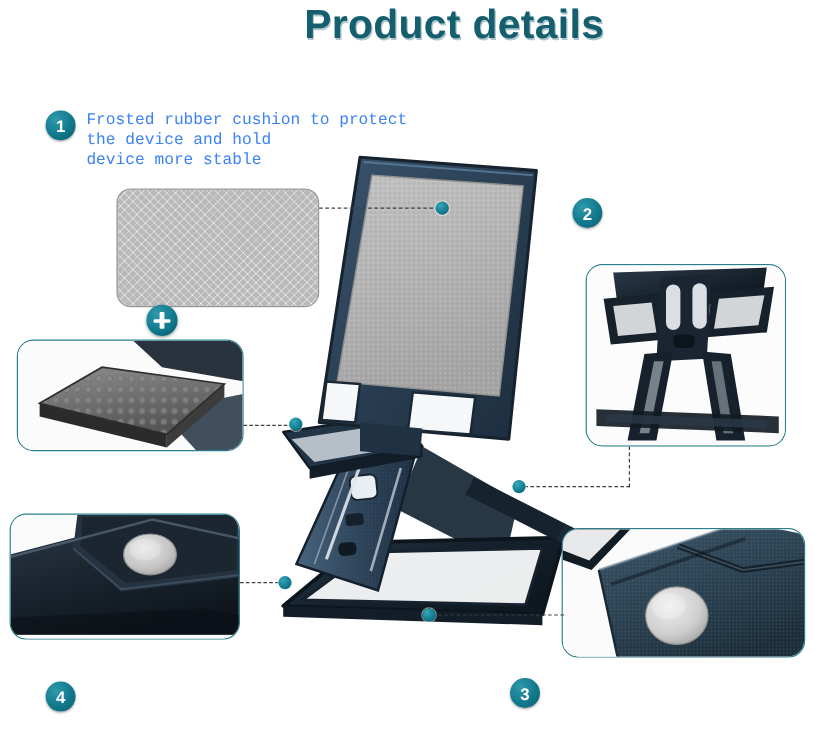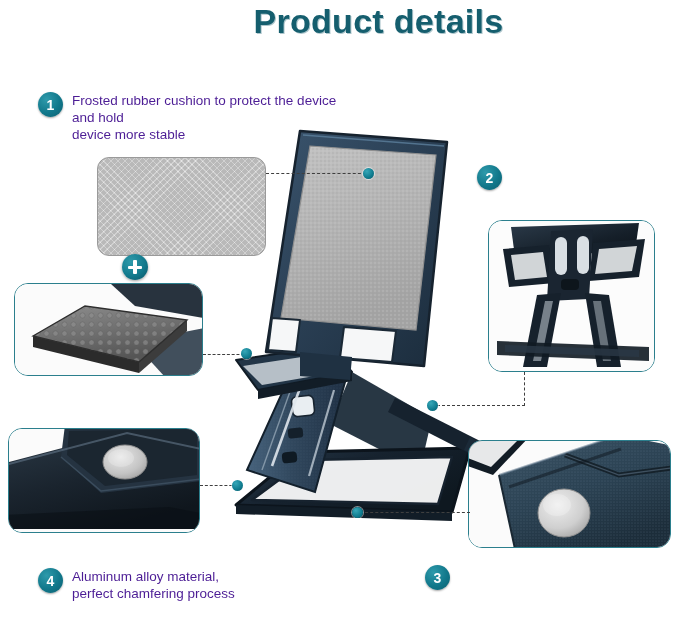--- a/index.html
+++ b/index.html
@@ -21,21 +21,21 @@
   
   .callout{position:absolute;display:flex;align-items:flex-start;gap:9px;}
   .badge{
     width:25px;height:25px;border-radius:50%;
     background:radial-gradient(circle at 34% 30%,#2e9aab 0%,#11788b 55%,#0c5f70 100%);
     box-shadow:0 1px 2px rgba(0,0,0,.35);
     color:#ffffff;font-size:14px;font-weight:bold;
     display:flex;align-items:center;justify-content:center;
     flex:0 0 auto;line-height:1;
   }
-  .ctext{font-size:13.5px;line-height:17px;color:#4c1d95;white-space:pre-line;}
+  .ctext{font-size:13.5px;line-height:17px;color:#3b82f6;white-space:pre-line;font-family:Liberation Mono, monospace;}
 
   
   .inset{
     position:absolute;border:1.6px solid #2b7f8d;border-radius:14px;
     background:#fdfdfd;overflow:hidden;box-sizing:border-box;
   }
 
   
   .swatch{
     position:absolute;border-radius:12px;box-sizing:border-box;
@@ -170,22 +170,20 @@
   <div class="callout" style="left:477px;top:165px;width:185px;">
     <div class="badge">2</div>
   </div>
 
   <div class="callout" style="left:425px;top:565px;width:215px;">
     <div class="badge">3</div>
   </div>
 
   <div class="callout" style="left:38px;top:568px;width:250px;">
     <div class="badge">4</div>
-    <div class="ctext">Aluminum alloy material,
-perfect chamfering process</div>
   </div>
 
   <div class="swatch" style="left:97px;top:157px;width:169px;height:99px;"></div>
 
   <div class="plusbadge" style="left:122px;top:254px;"></div>
 
   <div class="inset" style="left:14px;top:283px;width:189px;height:93px;">
     <svg width="189" height="93">
       <defs>
         <linearGradient id="padTop" x1="0" y1="0" x2="0.4" y2="1">

